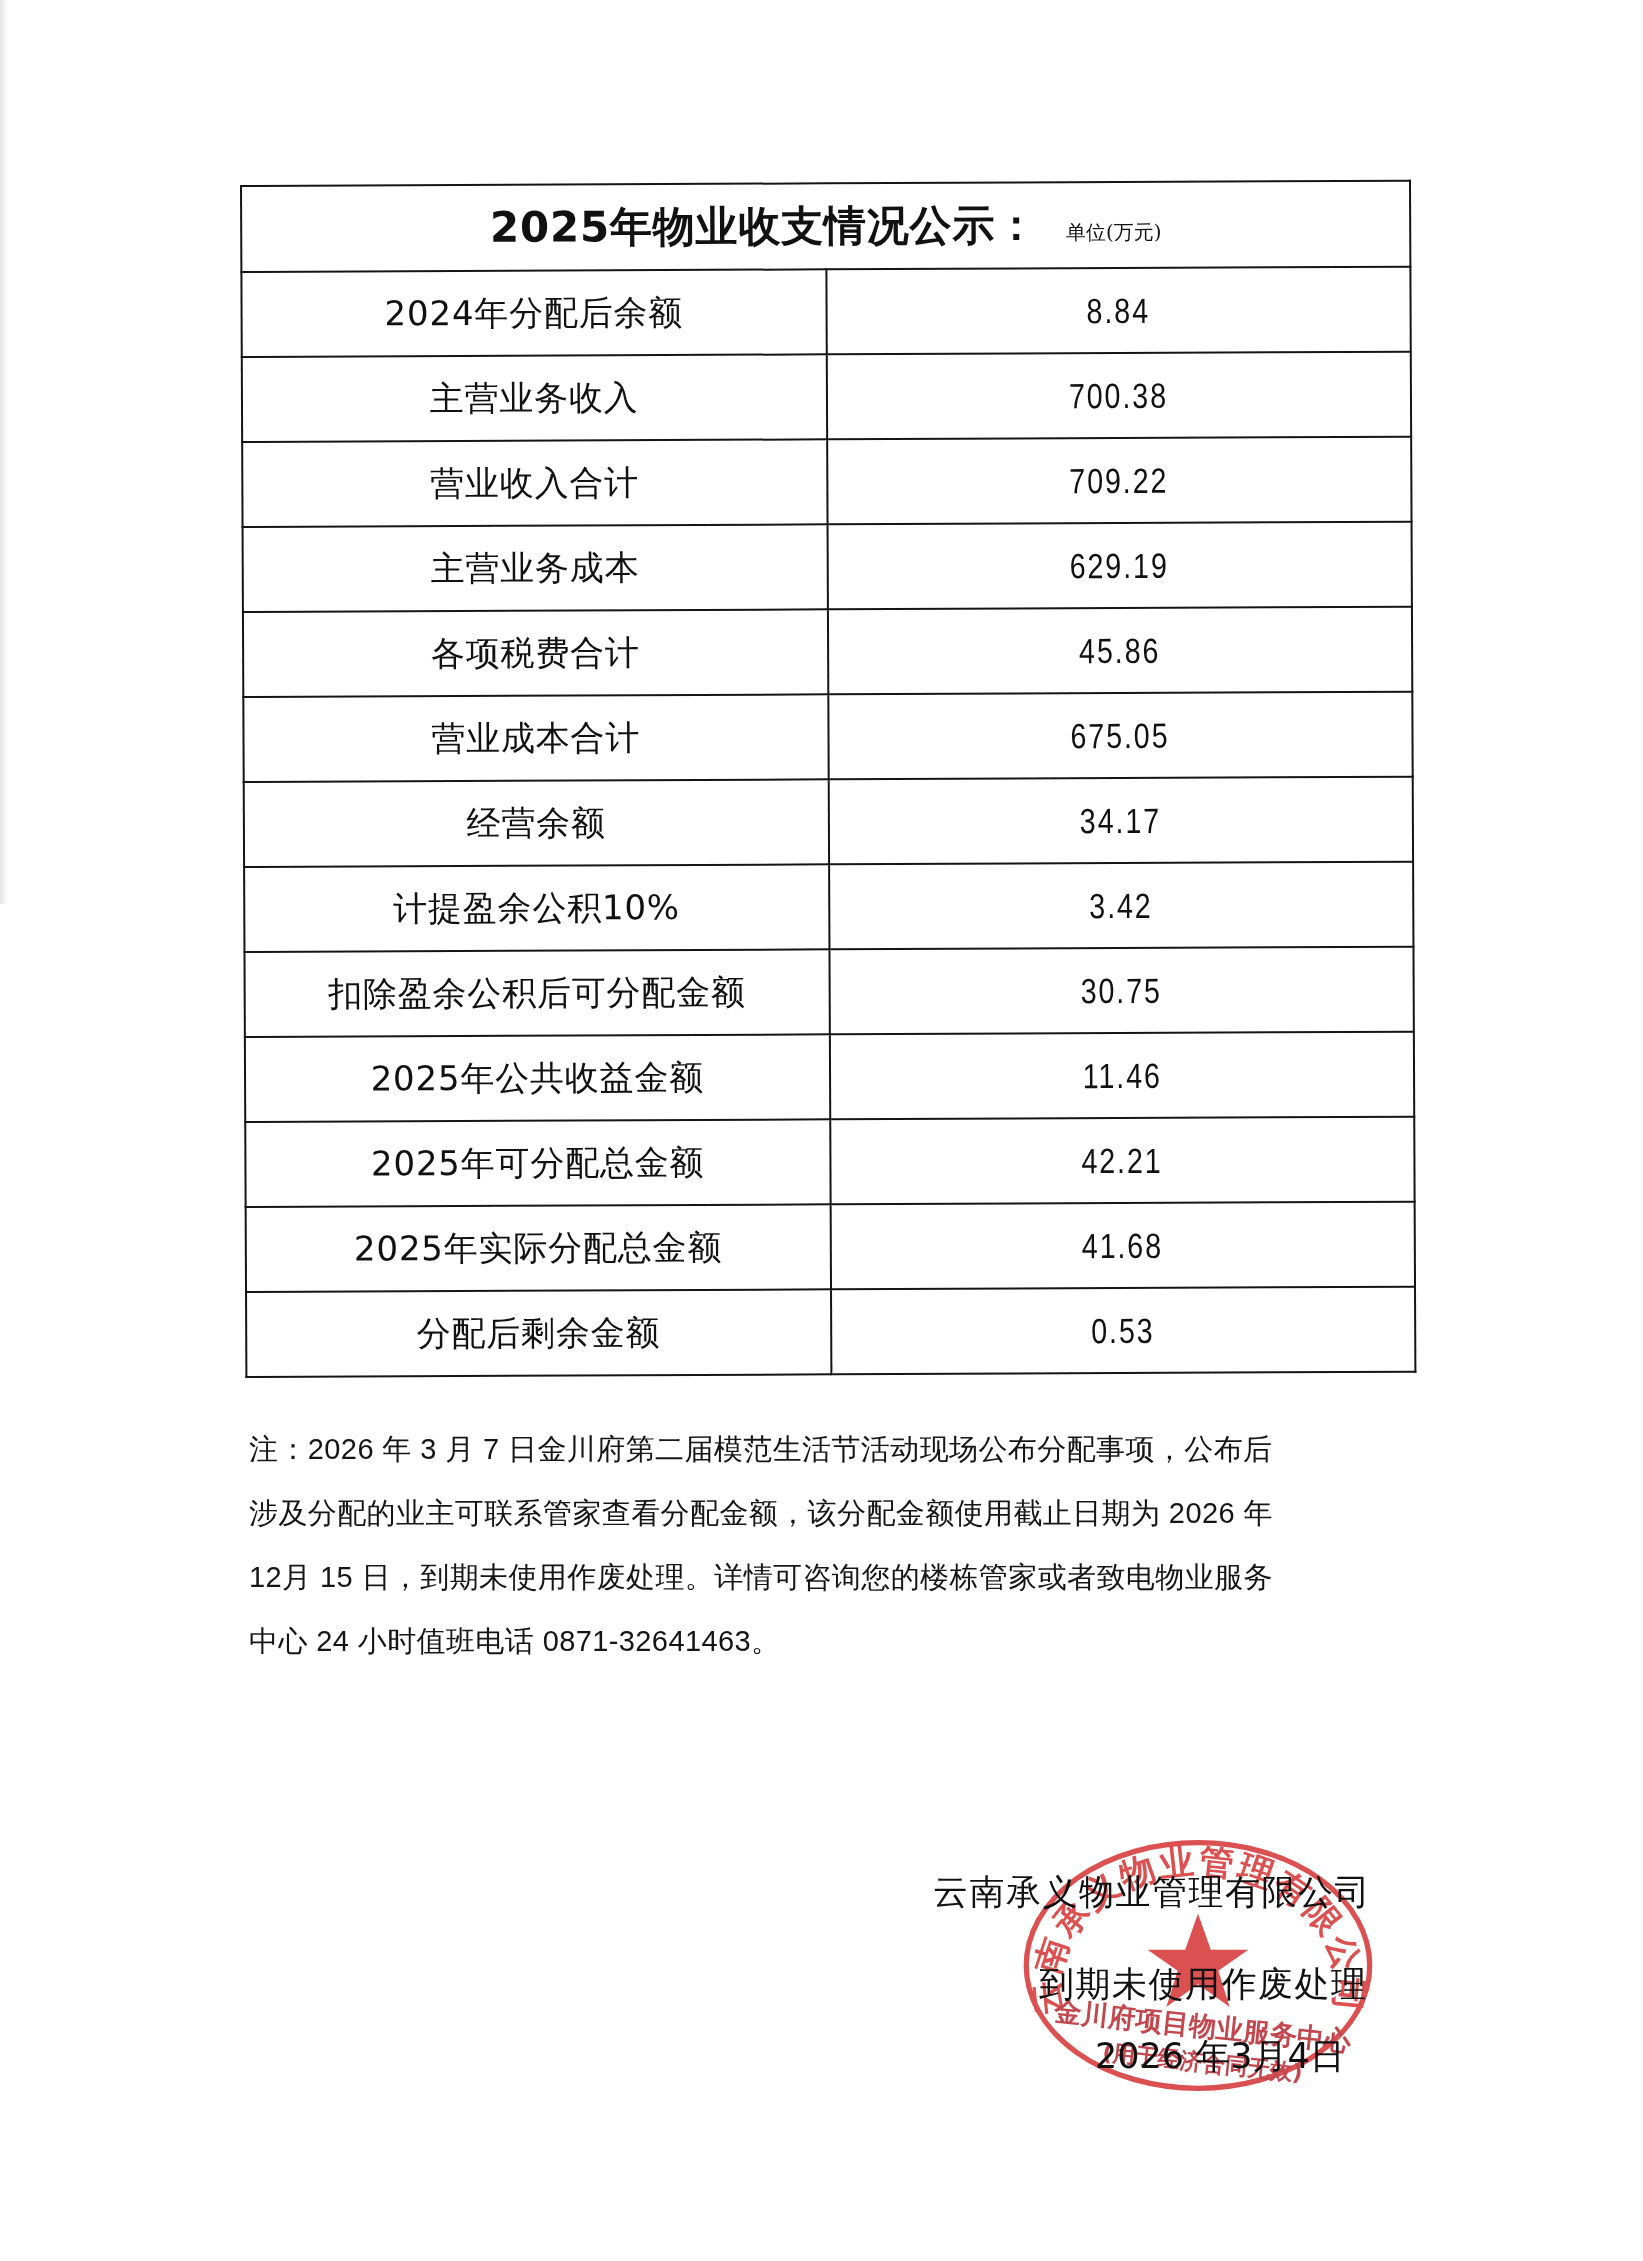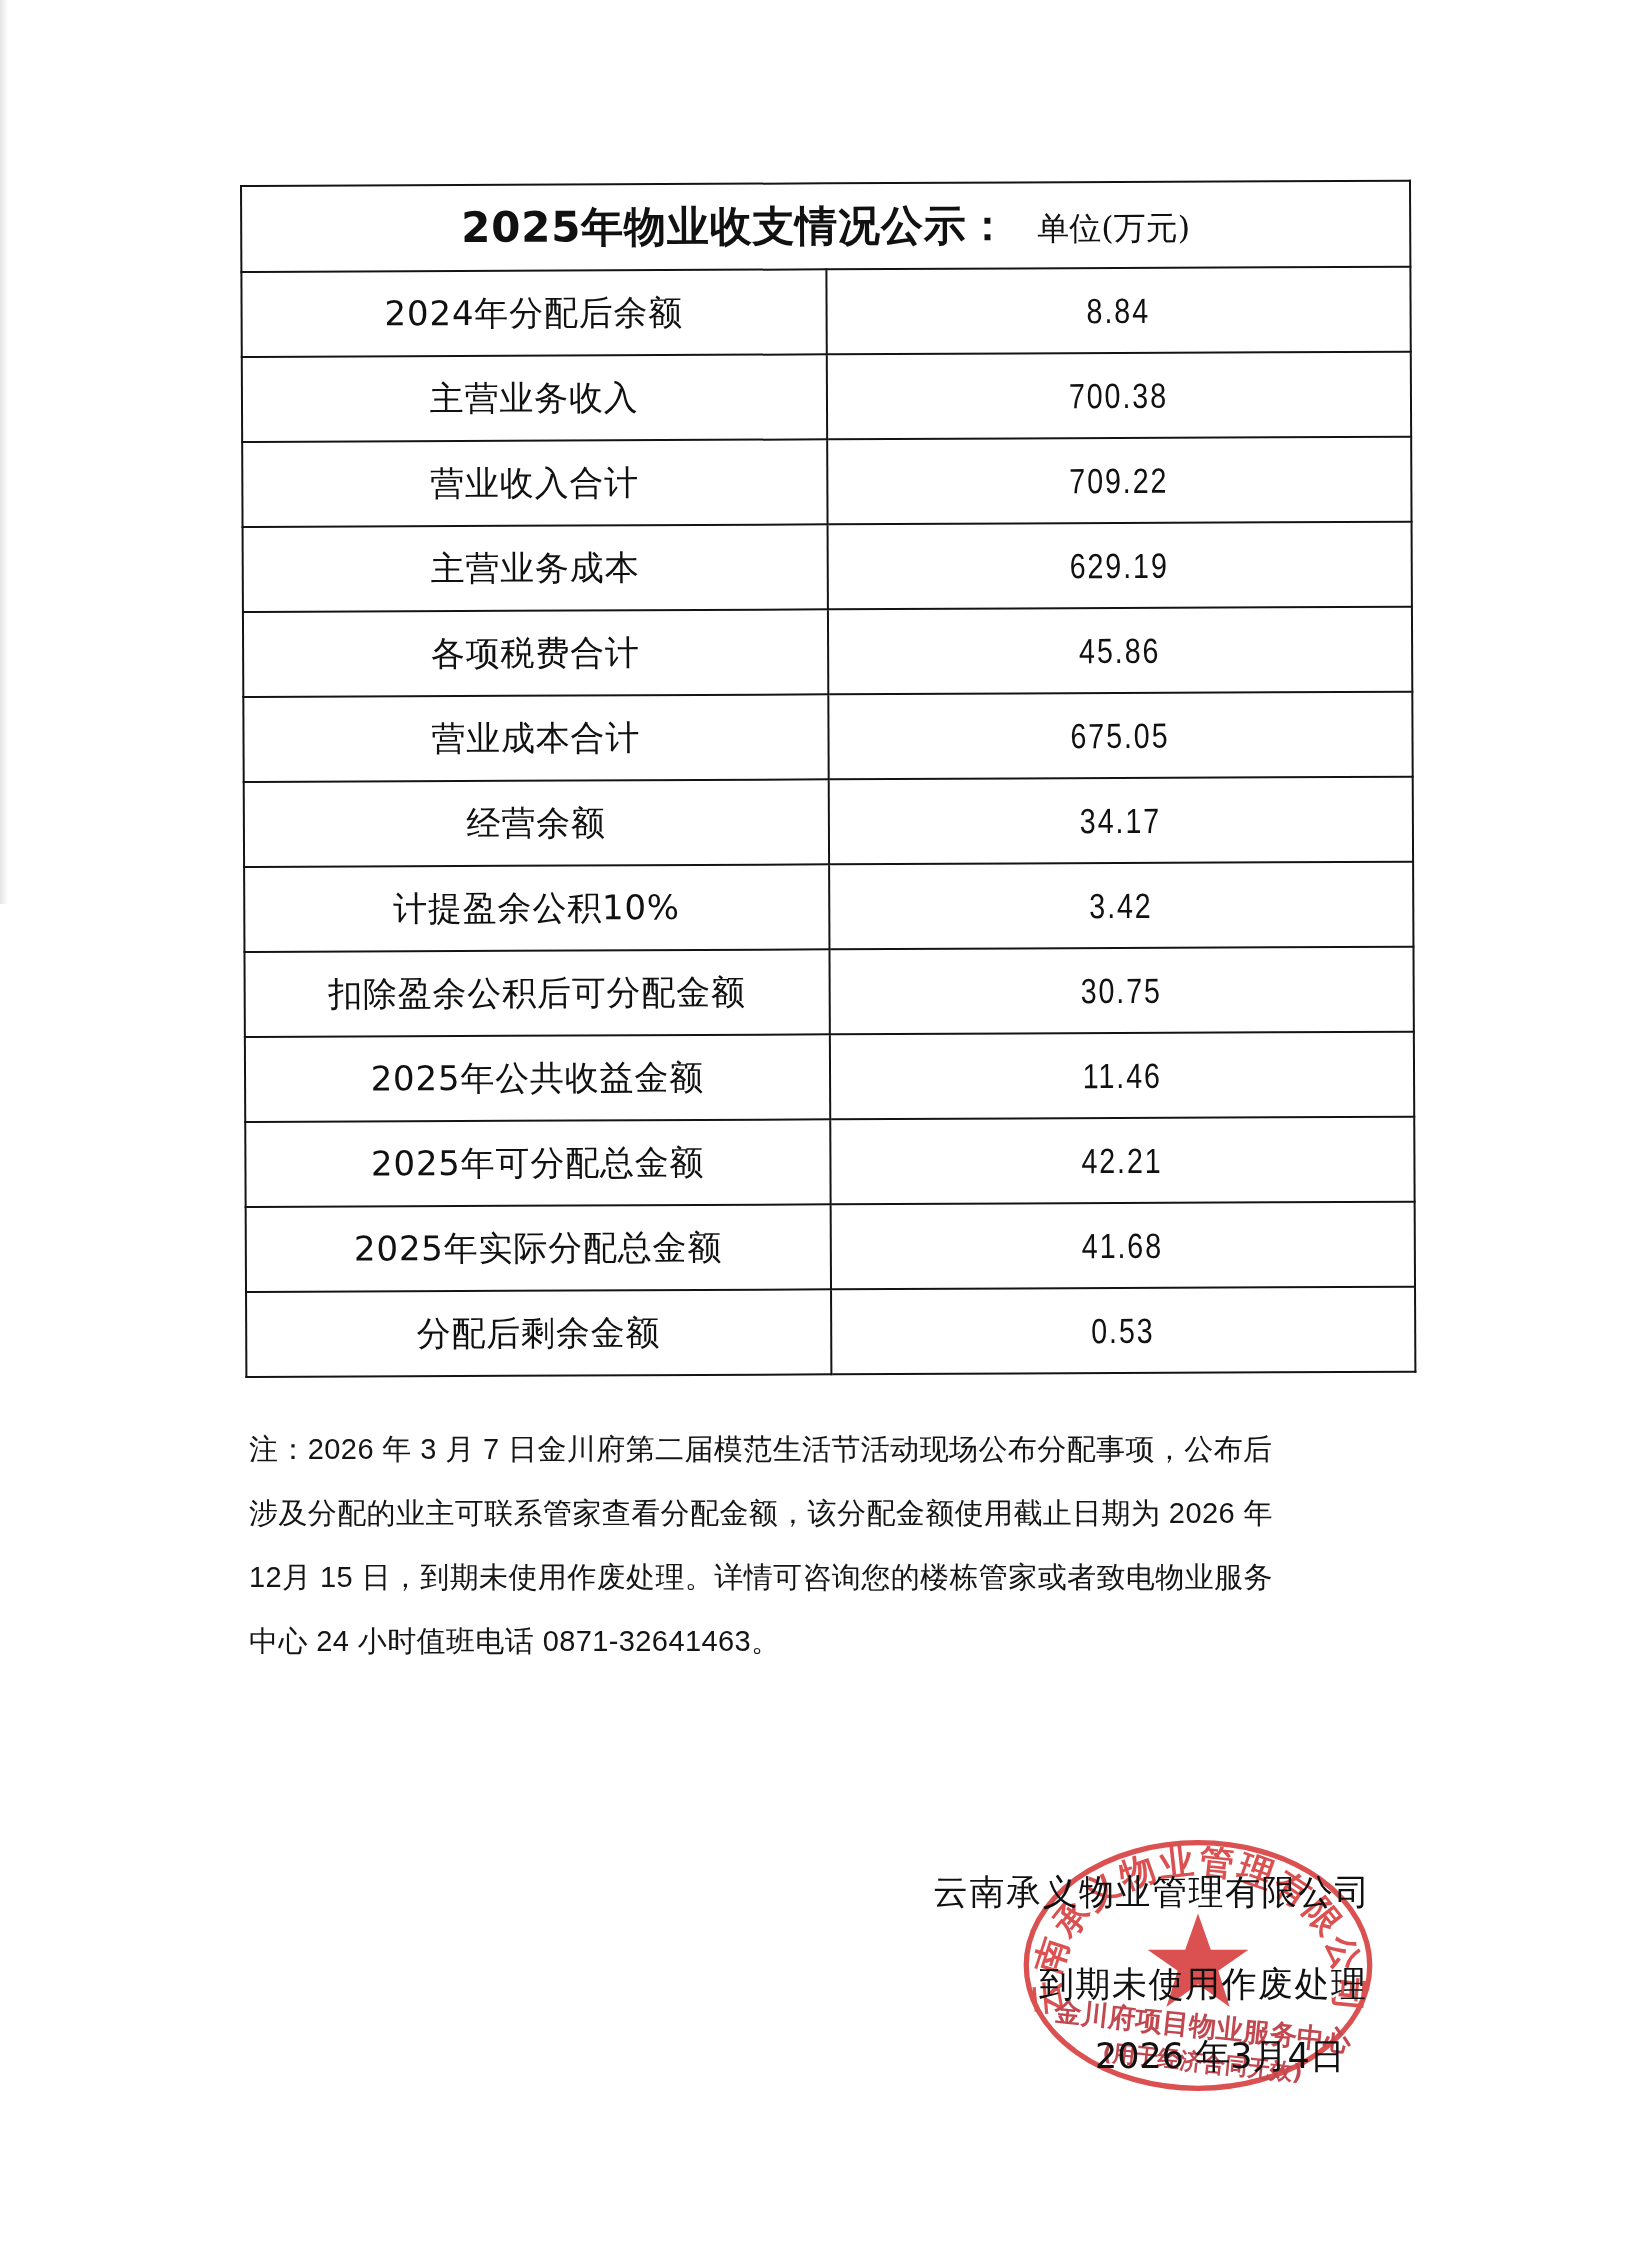--- a/index.html
+++ b/index.html
@@ -45,21 +45,21 @@
   .title-cell {
     height: 84px;
   }
   .title-main {
     font-size: 42px;
     font-weight: bold;
     letter-spacing: 0.8px;
     font-family: "DejaVu Sans", sans-serif;
   }
   .title-unit {
-    font-size: 32px;
+    font-size: 20px;
     margin-left: 28px;
     font-family: "DejaVu Serif", serif;
   }
   .row-cell {
     height: 83px;
   }
   .label-cell {
     width: 630px;
     font-size: 34px;
     font-family: "DejaVu Sans", sans-serif;

